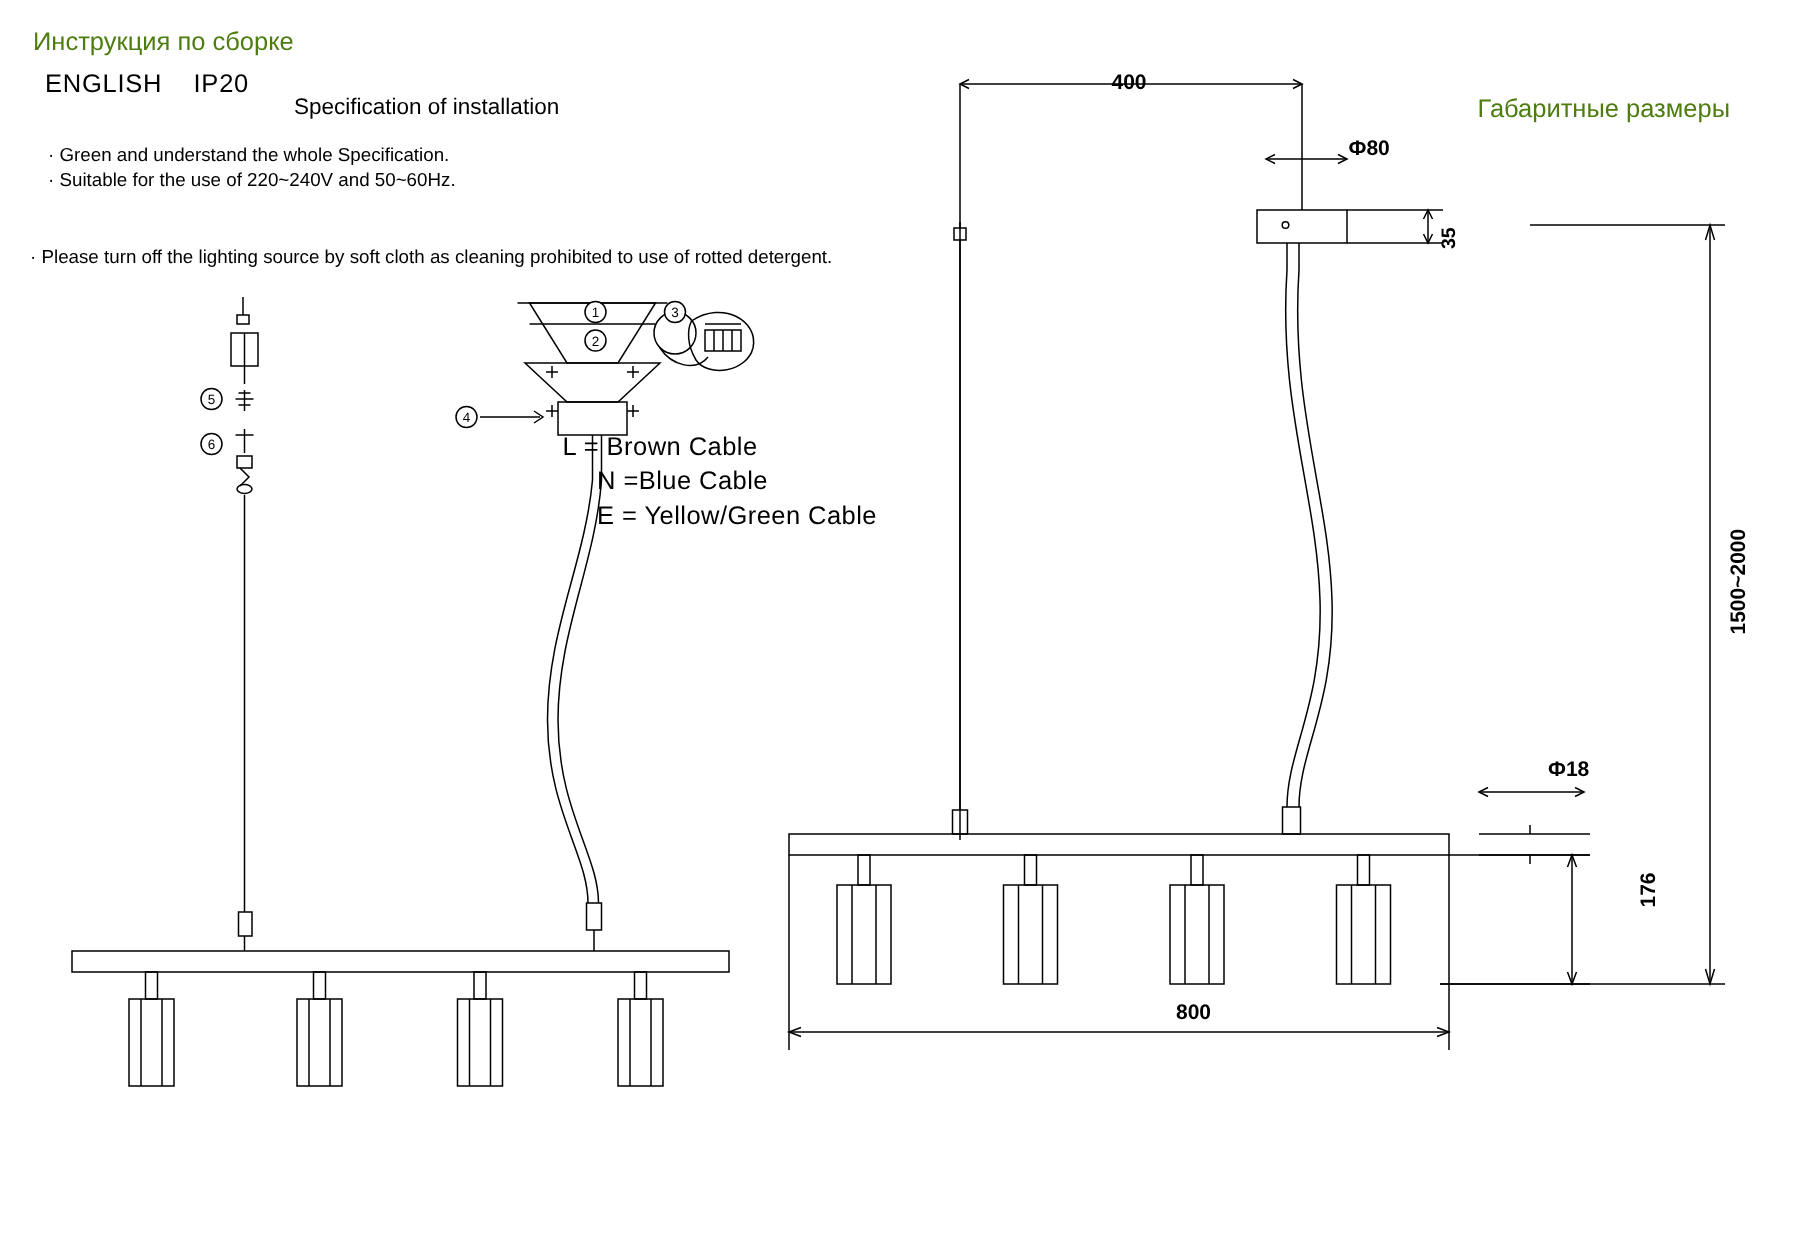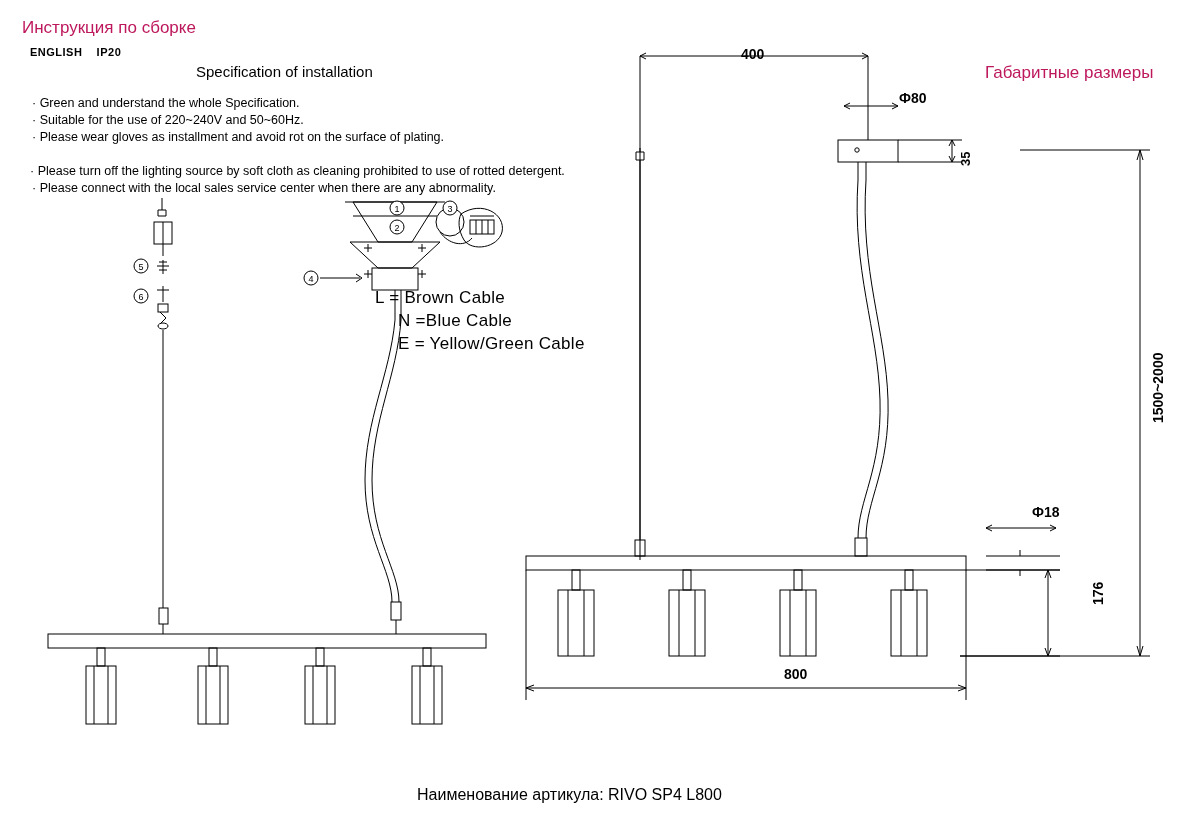--- a/index.html
+++ b/index.html
@@ -16,26 +16,25 @@
     width: 1200px;
     height: 827px;
     background: #ffffff;
     overflow: hidden;
   }
   .abs { position: absolute; }
   .txt { white-space: pre; }
 
   .title-ru {
     font-size: 17px;
-    color: #be185d;
+    color: #4d7c0f;
   }
   .eng-line {
-    font-size: 11px;
+    font-size: 17px;
     letter-spacing: 0.5px;
-    font-weight: bold;
   }
   .spec-title {
     font-size: 15px;
   }
   .spec-lead {
     font-size: 12.5px;
   }
   .spec-item {
     font-size: 12.5px;
   }
@@ -68,23 +67,21 @@
 
   <div class="abs title-ru txt" style="left:22px; top:18px;">Инструкция по сборке</div>
   <div class="abs title-ru txt" style="left:985px; top:18px;margin-top:45px;">Габаритные размеры</div>
 
   <div class="abs eng-line txt" style="left:30px; top:46px;">ENGLISH    IP20</div>
 
   <div class="abs spec-title txt" style="left:196px; top:63px;">Specification of installation</div>
 
   <div class="abs spec-item txt" style="left:32px; top:96px;">· <span>Green and understand the whole Specification.</span></div>
   <div class="abs spec-item txt" style="left:32px; top:113px;">· <span>Suitable for the use of 220~240V and 50~60Hz.</span></div>
-  <div class="abs spec-item txt" style="left:32px; top:130px;">· <span>Please wear gloves as installment and avoid rot on the surface of plating.</span></div>
-  <div class="abs spec-item txt" style="left:30px; top:164px;text-align:right;">· <span>Please turn off the lighting source by soft cloth as cleaning prohibited to use of rotted detergent.</span></div>
-  <div class="abs spec-item txt" style="left:32px; top:181px;">· <span>Please connect with the local sales service center when there are any abnormality.</span></div>
+  <div class="abs spec-item txt" style="left:20px; top:164px;text-align:right;">· <span>Please turn off the lighting source by soft cloth as cleaning prohibited to use of rotted detergent.</span></div>
 
   <svg class="abs" style="left:20px; top:190px;" width="620" height="540" viewBox="0 0 620 540">
     <g class="ln" stroke-width="1">
 
       <path d="M142 8 L142 20"></path>
       <path d="M138 20 L146 20 L146 26 L138 26 Z"></path>
 
       <rect x="134" y="32" width="18" height="22"></rect>
       <path d="M143 32 L143 54"></path>
       <path d="M143 54 L143 66"></path>
@@ -311,15 +308,14 @@
   <div class="abs dim-label-small vert txt" style="left:958px; top:166px;">35</div>
 
   <div class="abs dim-label vert txt" style="left:1150px; top:423px;">1500~2000</div>
 
   <div class="abs dim-label txt" style="left:1032px; top:504px;">Ф18</div>
 
   <div class="abs dim-label vert txt" style="left:1090px; top:605px;">176</div>
 
   <div class="abs dim-label txt" style="left:784px; top:666px;">800</div>
 
-  <div class="abs article txt" style="left:417px; top:786px;">Наименование артикула: RIVO SP4 L800</div>
 
 </div>
 
 </body></html>

